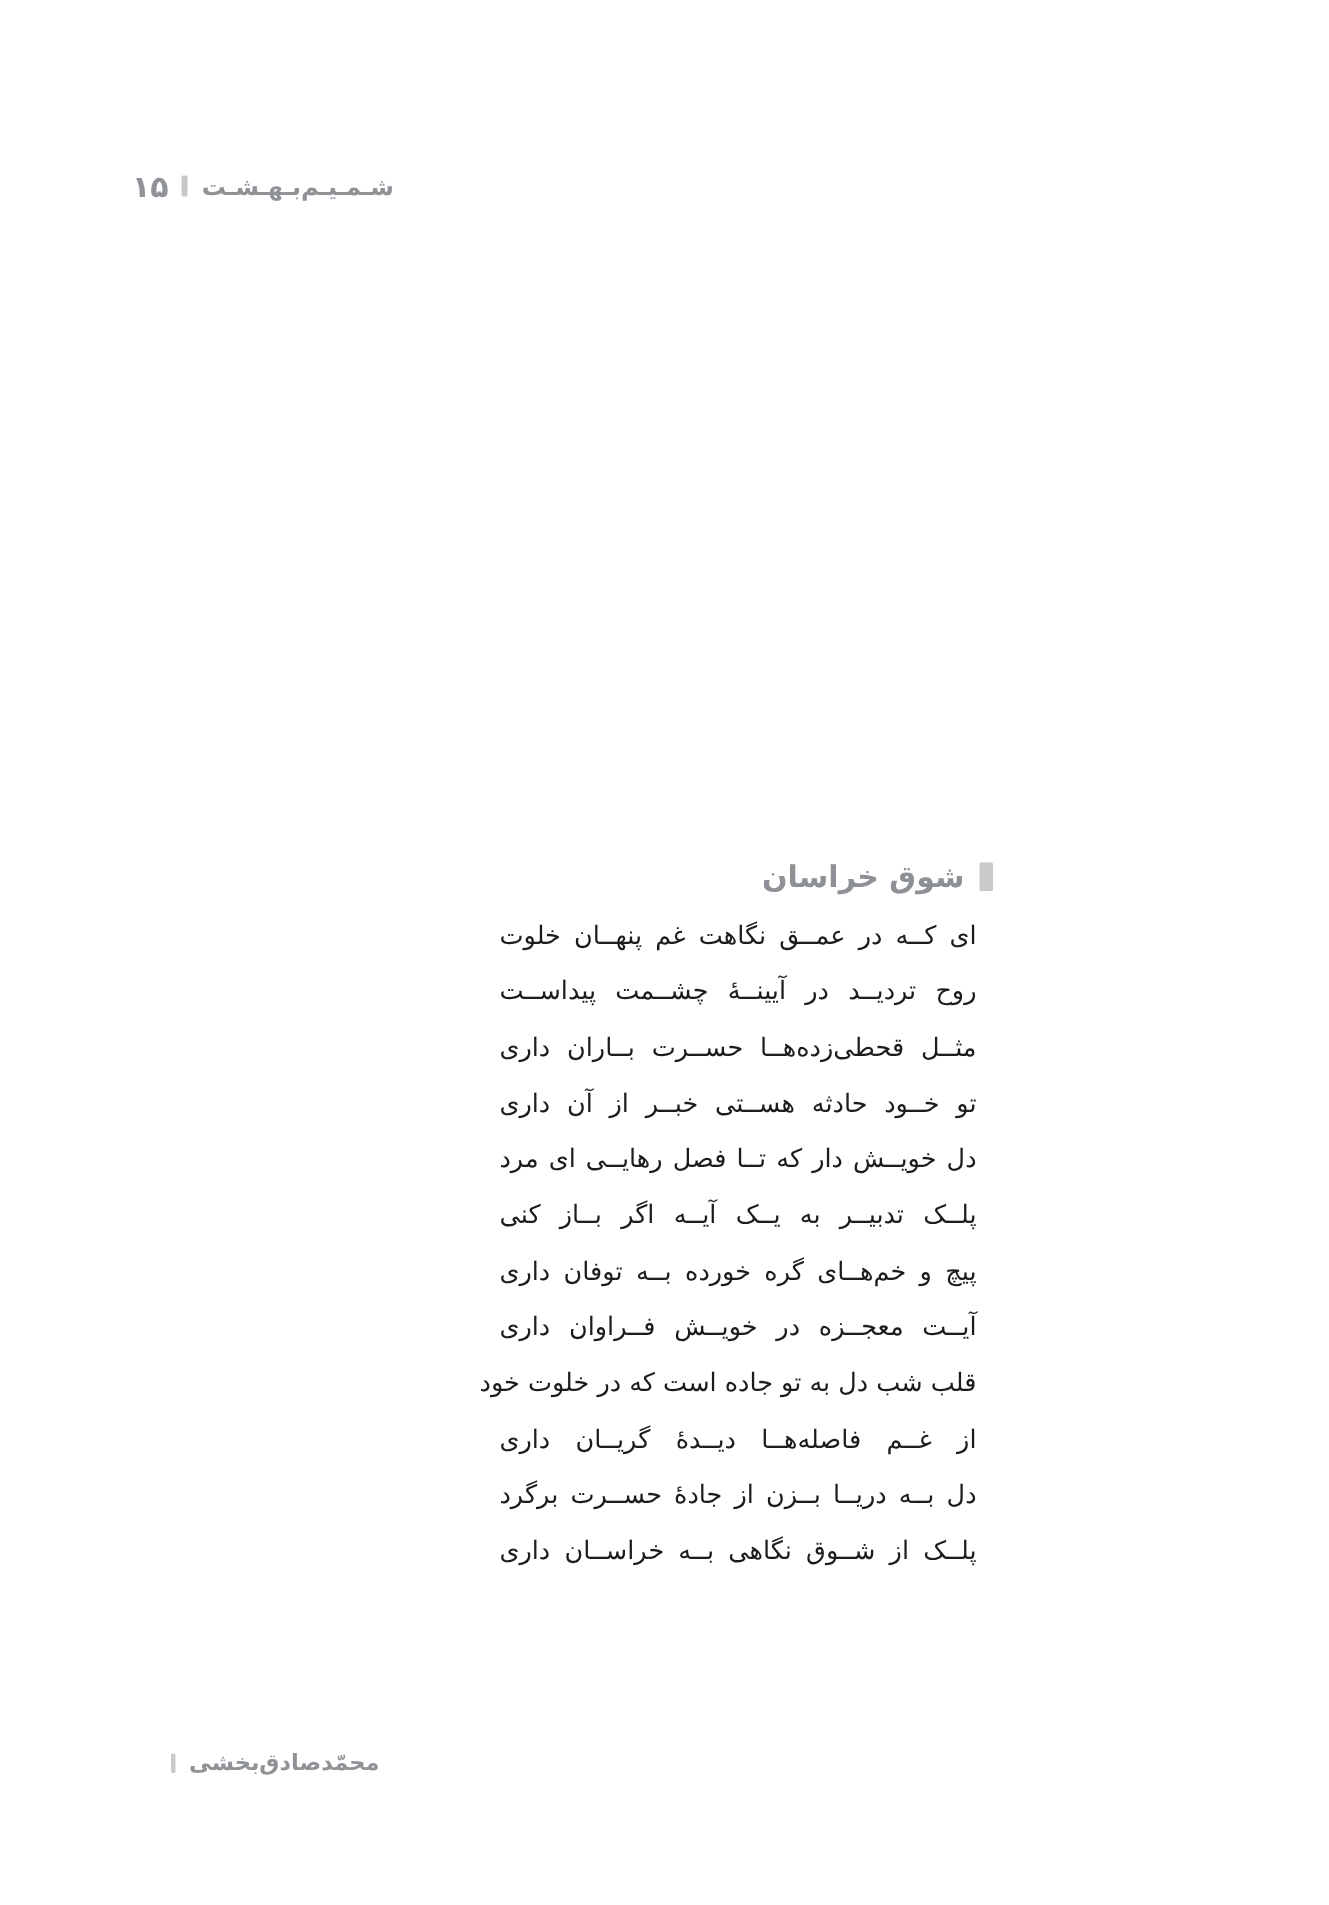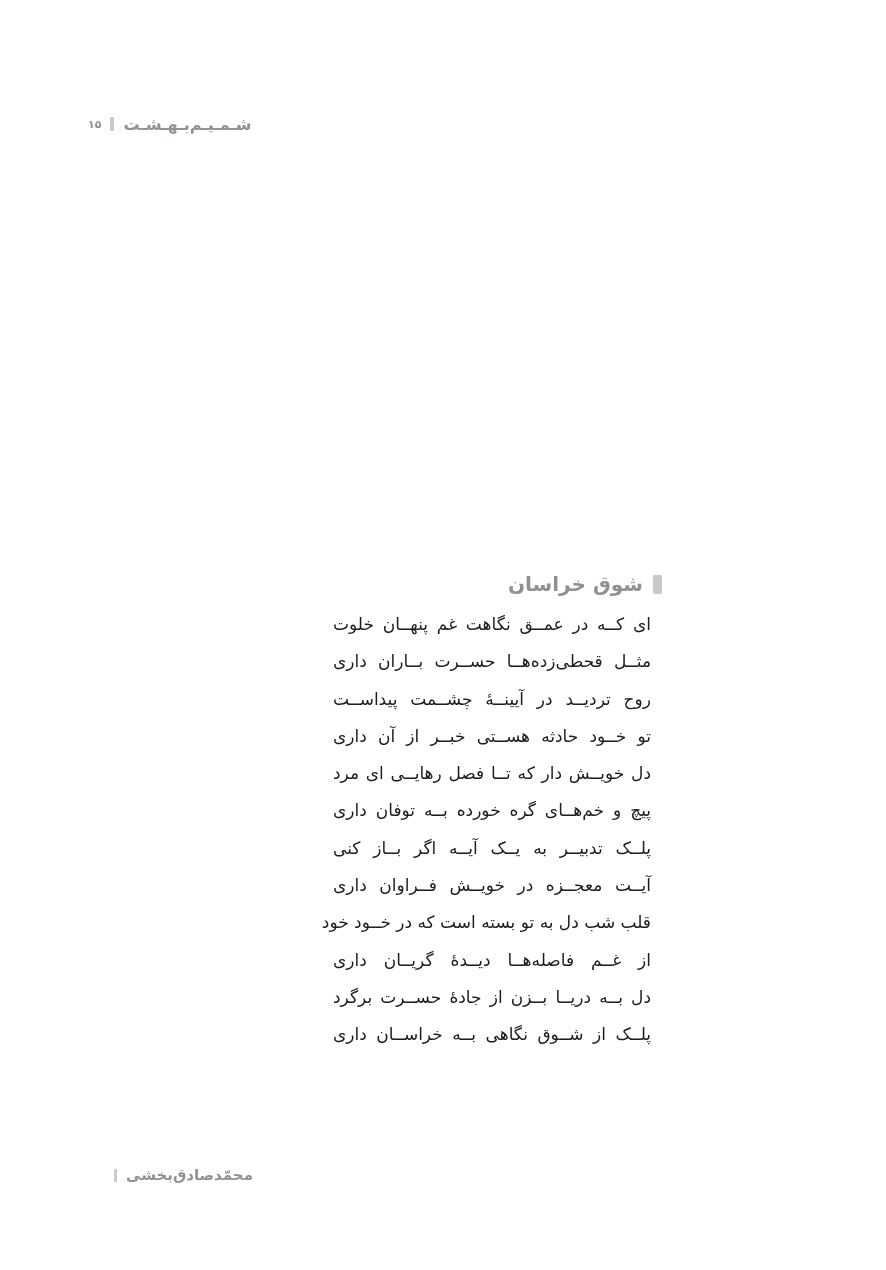--- a/index.html
+++ b/index.html
@@ -34,21 +34,21 @@
     text-align: right;
   }
   .header-bar {
     width: 4px;
     height: 14px;
     background: #c8c8c8;
     border-radius: 1px;
   }
   .page-number {
     color: #8f9296;
-    font-size: 11px;
+    font-size: 20px;
     font-weight: bold;
   }
 
   
   .poem-title-row {
     position: absolute;
     right: 224px;
     top: 570px;
     height: 28px;
     display: flex;
@@ -125,28 +125,28 @@
     <span class="page-number">۱۵</span>
   </div>
 
   <div class="poem-title-row">
     <span class="poem-title-marker"></span>
     <span class="poem-title">شوق خراسان</span>
   </div>
 
   <div class="poem-body">
     <div class="poem-line">ای کــه در عمــق نگاهت غم پنهــان خلوت</div>
+    <div class="poem-line">روح تردیــد در آیینــهٔ چشــمت پیداســت</div>
     <div class="poem-line">مثــل قحطی‌زده‌هــا حســرت بــاران داری</div>
-    <div class="poem-line">روح تردیــد در آیینــهٔ چشــمت پیداســت</div>
     <div class="poem-line">تو خــود حادثه هســتی خبــر از آن داری</div>
     <div class="poem-line">دل خویــش دار که تــا فصل رهایــی ای مرد</div>
+    <div class="poem-line">پلــک تدبیــر به یــک آیــه اگر بــاز کنی</div>
     <div class="poem-line">پیچ و خم‌هــای گره خورده بــه توفان داری</div>
-    <div class="poem-line">پلــک تدبیــر به یــک آیــه اگر بــاز کنی</div>
     <div class="poem-line">آیــت معجــزه در خویــش فــراوان داری</div>
-    <div class="poem-line">قلب شب دل به تو بسته است که در خــود خود</div>
+    <div class="poem-line">قلب شب دل به تو جاده است که در خلوت خود</div>
     <div class="poem-line">از غــم فاصله‌هــا دیــدهٔ گریــان داری</div>
     <div class="poem-line">دل بــه دریــا بــزن از جادهٔ حســرت برگرد</div>
     <div class="poem-line">پلــک از شــوق نگاهی بــه خراســان داری</div>
   </div>
 
   <div class="page-footer">
     <span class="author-name">محمّدصادق‌بخشی</span>
     <span class="footer-bar"></span>
   </div>
 

